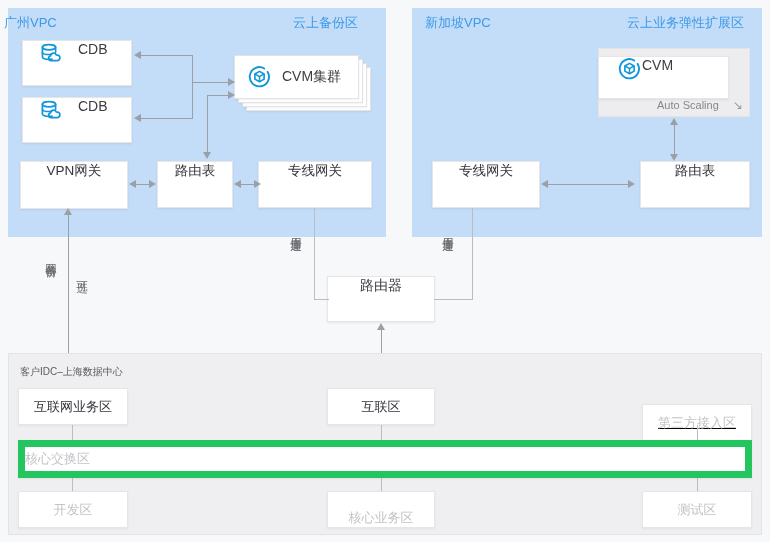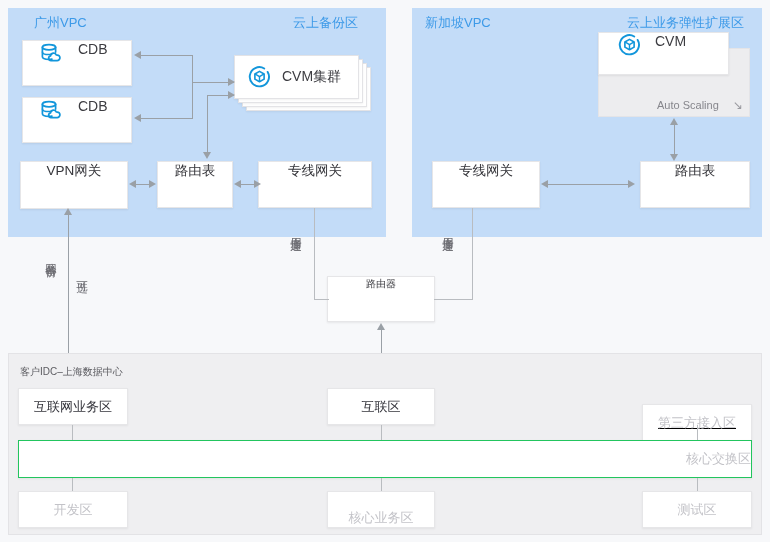--- a/index.html
+++ b/index.html
@@ -8,35 +8,35 @@
 
   .panel{position:absolute;background:#c3dcf8;}
   .panel-title{position:absolute;color:#3d9ae8;font-size:13px;line-height:14px;white-space:nowrap;}
 
   .idc-panel{position:absolute;background:#efeff1;border:1px solid #e3e3e6;box-sizing:border-box;}
   .idc-title{position:absolute;color:#5b5b60;font-size:10px;white-space:nowrap;}
 
   .card{position:absolute;background:#ffffff;border:1px solid #e6e6e8;box-sizing:border-box;
         display:flex;align-items:flex-start;justify-content:center;
         box-shadow:0 1px 2px rgba(0,0,0,.07);}
-  .card .lbl{font-size:10px;color:#3c3c41;white-space:nowrap;}
+  .card .lbl{font-size:14px;color:#3c3c41;white-space:nowrap;}
 
   .card.icon-card{justify-content:flex-start;padding-left:16px;gap:13px;}
   .card.icon-card .lbl{font-size:14px;}
 
   .gw .lbl{font-size:13.5px;color:#35353a;}
 
   
   .zone{position:absolute;background:#fff;border:1px solid #e6e6e8;box-sizing:border-box;
         display:flex;align-items:center;justify-content:center;box-shadow:0 1px 2px rgba(0,0,0,.06);}
   .zone .lbl{font-size:13px;white-space:nowrap;}
   .zone.dark .lbl{color:#33333a;}
   .zone.muted .lbl{color:#c3c3c8;}
-  .corebar{position:absolute;background:#fff;border:1px solid #22c55e;box-sizing:border-box;
-           display:flex;align-items:center;justify-content:flex-end;box-shadow:0 1px 2px rgba(0,0,0,.06);}
+  .corebar{position:absolute;background:#fff;border:7px solid #22c55e;box-sizing:border-box;
+           display:flex;align-items:center;justify-content:flex-start;box-shadow:0 1px 2px rgba(0,0,0,.06);}
   .corebar .lbl{font-size:13px;color:#c3c3c8;}
 
   
   .stack{position:absolute;}
   .stack .sheet{position:absolute;background:#fff;border:1px solid #e3e3e6;box-sizing:border-box;
                 box-shadow:0 1px 2px rgba(0,0,0,.06);}
 
   
   .as-box{position:absolute;background:#ededef;border:1px solid #e4e4e7;box-sizing:border-box;}
   .as-label{position:absolute;font-size:11px;color:#86868c;white-space:nowrap;}
@@ -58,21 +58,21 @@
   .hlabel{position:absolute;font-size:11.5px;color:#6c6c72;white-space:nowrap;}
 
   svg{display:block;}
 </style>
 </head>
 <body>
 
 <div id="stage">
 
   <div class="panel" style="left:8px;top:8px;width:378px;height:229px;"></div>
-  <div class="panel-title" style="left:34px;top:16px;">广州VPC</div>
+  <div class="panel-title" style="left:4px;top:16px;">广州VPC</div>
   <div class="panel-title" style="left:293px;top:16px;">云上备份区</div>
 
   <div class="card icon-card" style="left:22px;top:40px;width:110px;height:46px;">
     <span>
       <svg width="26" height="26" viewBox="0 0 26 26" aria-hidden="true">
         <ellipse cx="10" cy="6.2" rx="6.6" ry="2.6" fill="none" stroke="#1296db" stroke-width="1.7"></ellipse>
         <path d="M3.4 6.2v9.6c0 1.44 2.95 2.6 6.6 2.6 1.05 0 2.04-.1 2.92-.27" fill="none" stroke="#1296db" stroke-width="1.7" stroke-linecap="round"></path>
         <path d="M16.6 6.2v4.9" fill="none" stroke="#1296db" stroke-width="1.7" stroke-linecap="round"></path>
         <path d="M3.4 10.9c0 1.44 2.95 2.6 6.6 2.6 1.0 0 1.96-.09 2.8-.25" fill="none" stroke="#1296db" stroke-width="1.5" stroke-linecap="round"></path>
         <path d="M17.3 14.0a3.0 3.0 0 0 0-5.75.9 2.35 2.35 0 0 0 .45 4.65h6.1a2.75 2.75 0 0 0 .2-5.5z" fill="none" stroke="#1296db" stroke-width="1.7" stroke-linejoin="round"></path>
@@ -140,21 +140,21 @@
 
   <div class="ln h" style="left:240px;top:184px;width:16px;"></div>
   <div class="ah l" style="left:234px;top:179.5px;"></div>
   <div class="ah r" style="left:254px;top:179.5px;"></div>
 
   <div class="panel" style="left:412px;top:8px;width:350px;height:229px;"></div>
   <div class="panel-title" style="left:425px;top:16px;">新加坡VPC</div>
   <div class="panel-title" style="left:627px;top:16px;">云上业务弹性扩展区</div>
 
   <div class="as-box" style="left:598px;top:48px;width:152px;height:69px;"></div>
-  <div class="card icon-card" style="left:598px;top:32px;width:131px;height:43px;padding-left:18px;gap:13px;">
+  <div class="card icon-card" style="left:598px;top:56px;width:131px;height:43px;padding-left:18px;gap:0;">
     <span>
       <svg width="25" height="25" viewBox="0 0 26 26" aria-hidden="true">
         <path d="M21.5 7.2a10 10 0 1 1-3.6-3.6" fill="none" stroke="#1296db" stroke-width="2" stroke-linecap="round"></path>
         <path d="M13 6.6l4.8 2.7v5.4L13 17.4l-4.8-2.7V9.3z" fill="none" stroke="#1296db" stroke-width="1.7" stroke-linejoin="round"></path>
         <path d="M13 12.0v5.4" fill="none" stroke="#1296db" stroke-width="1.5"></path>
         <path d="M8.2 9.3L13 12.0l4.8-2.7" fill="none" stroke="#1296db" stroke-width="1.5" stroke-linejoin="round"></path>
       </svg>
     </span>
     <span class="lbl">CVM</span>
   </div>

